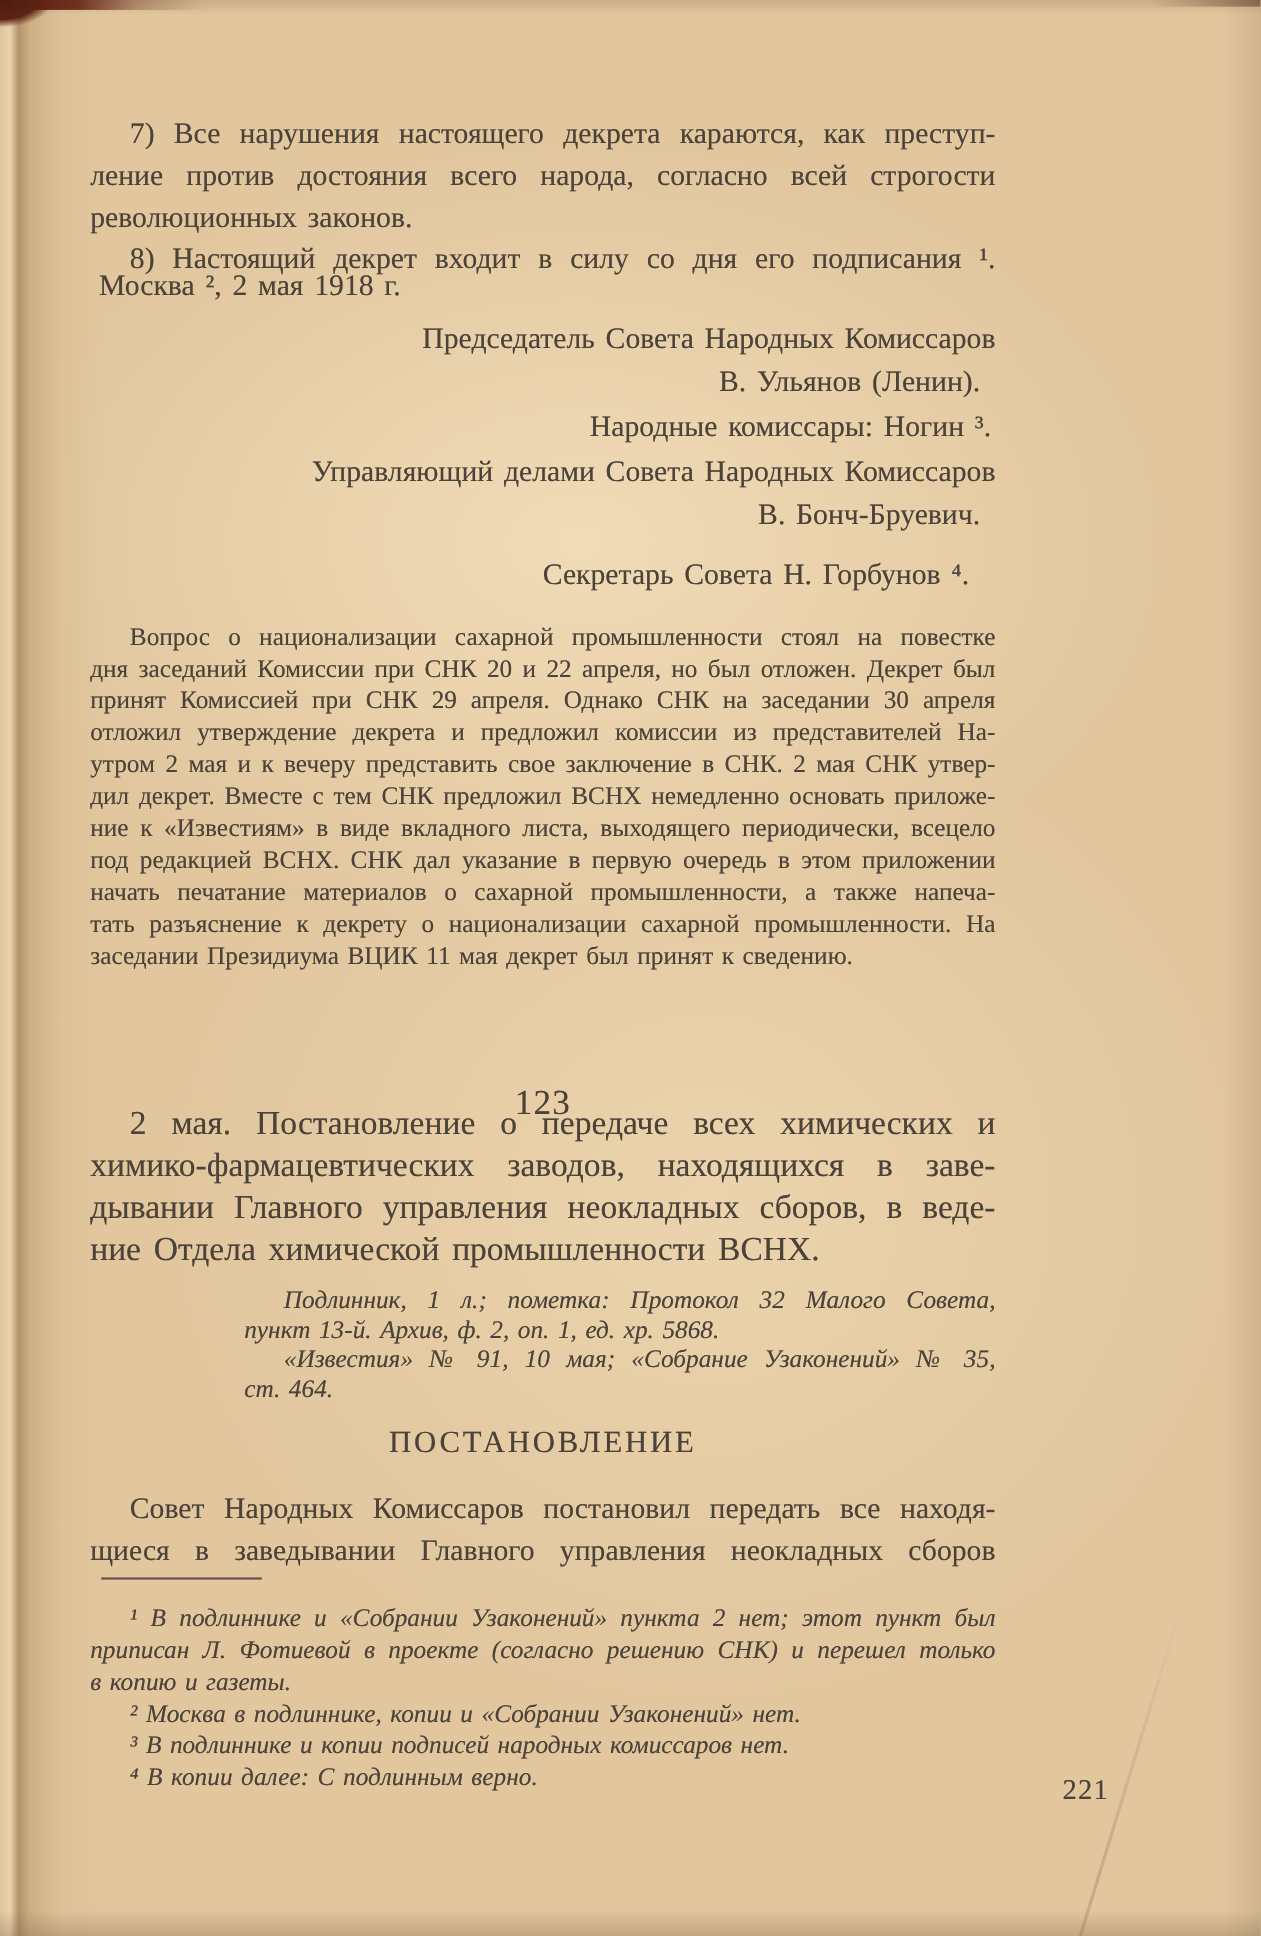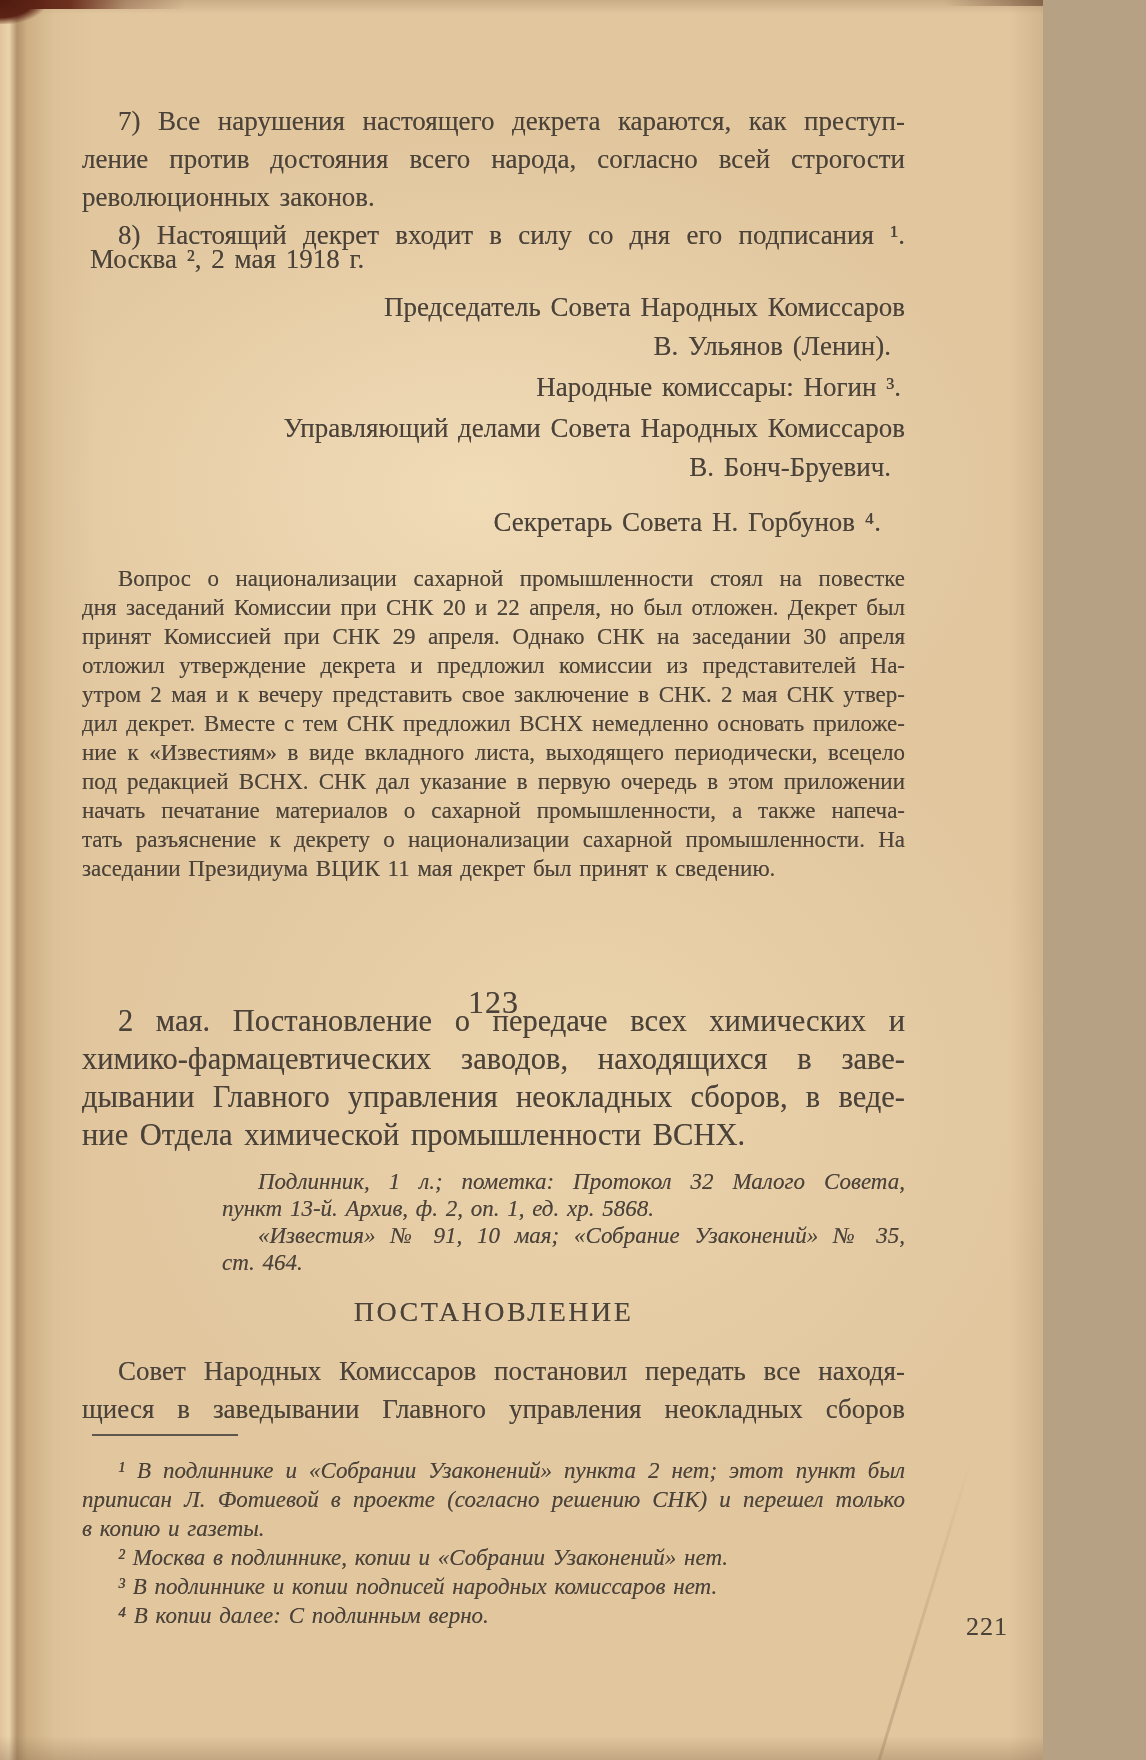--- a/index.html
+++ b/index.html
@@ -1,20 +1,20 @@
 <!DOCTYPE html>
 <html lang="ru"><head>
 <meta charset="utf-8">
 <style>
   html,body { margin:0; padding:0; }
   body { background:#b7a184; }
 
   .page {
     position:relative;
-    width:1043px; height:1760px;
+    width:1146px; height:1760px;
     overflow:hidden;
     font-family:"Liberation Serif","DejaVu Serif",serif;
     color:#4b433a;
     text-shadow:0 0 0.6px rgba(77,66,55,.55);
     background:
       linear-gradient(180deg, rgba(115,85,55,.22) 0px, rgba(115,85,55,0) 14px),
       linear-gradient(0deg, rgba(105,75,50,.26) 0px, rgba(105,75,50,0) 24px),
       linear-gradient(270deg, rgba(120,90,60,.16) 0px, rgba(120,90,60,0) 34px),
       linear-gradient(90deg, #e0c49c 0px, #ead3ac 9px, #b2936c 17px, #cdaf83 27px, #ddc299 55px, rgba(221,194,153,0) 95px),
       radial-gradient(ellipse 760px 520px at 46% 28%, rgba(242,222,186,.9) 0%, rgba(242,222,186,0) 70%),

